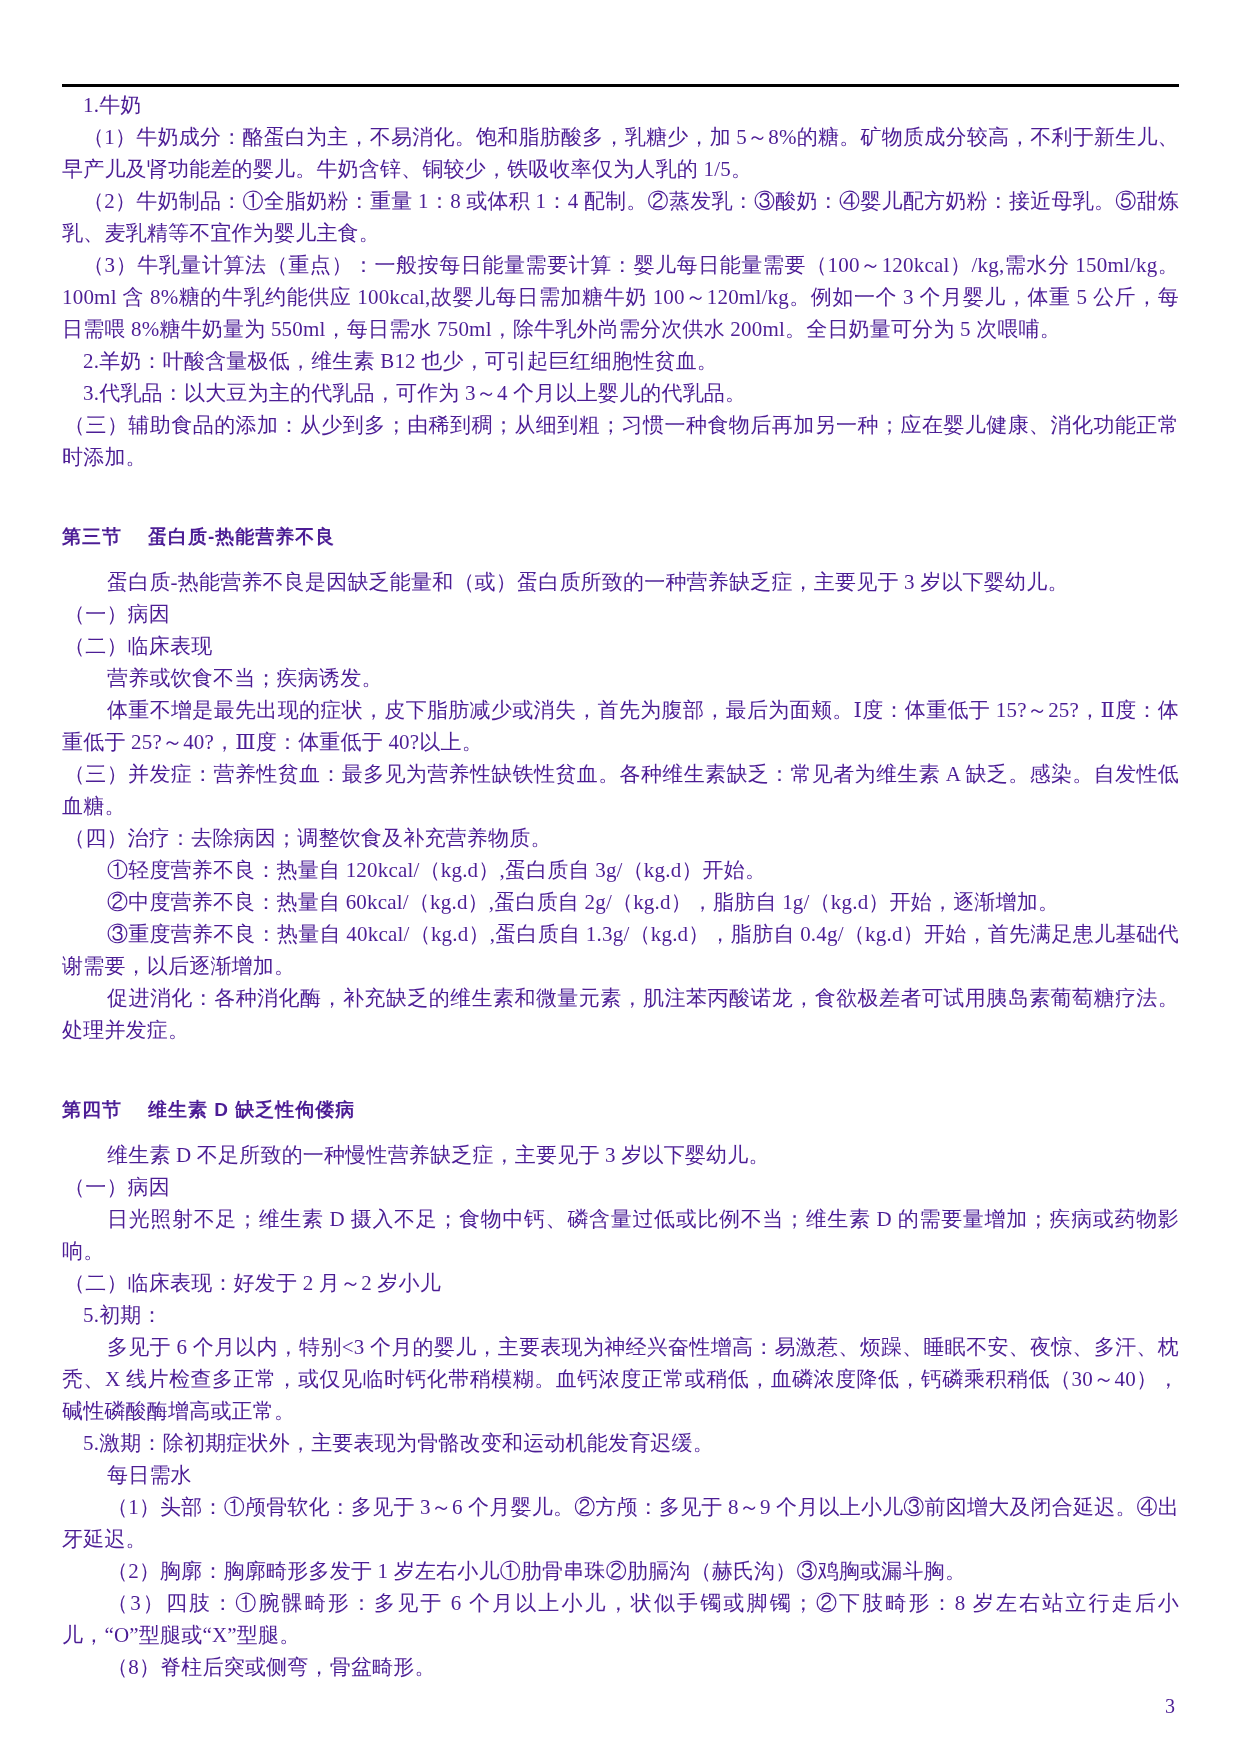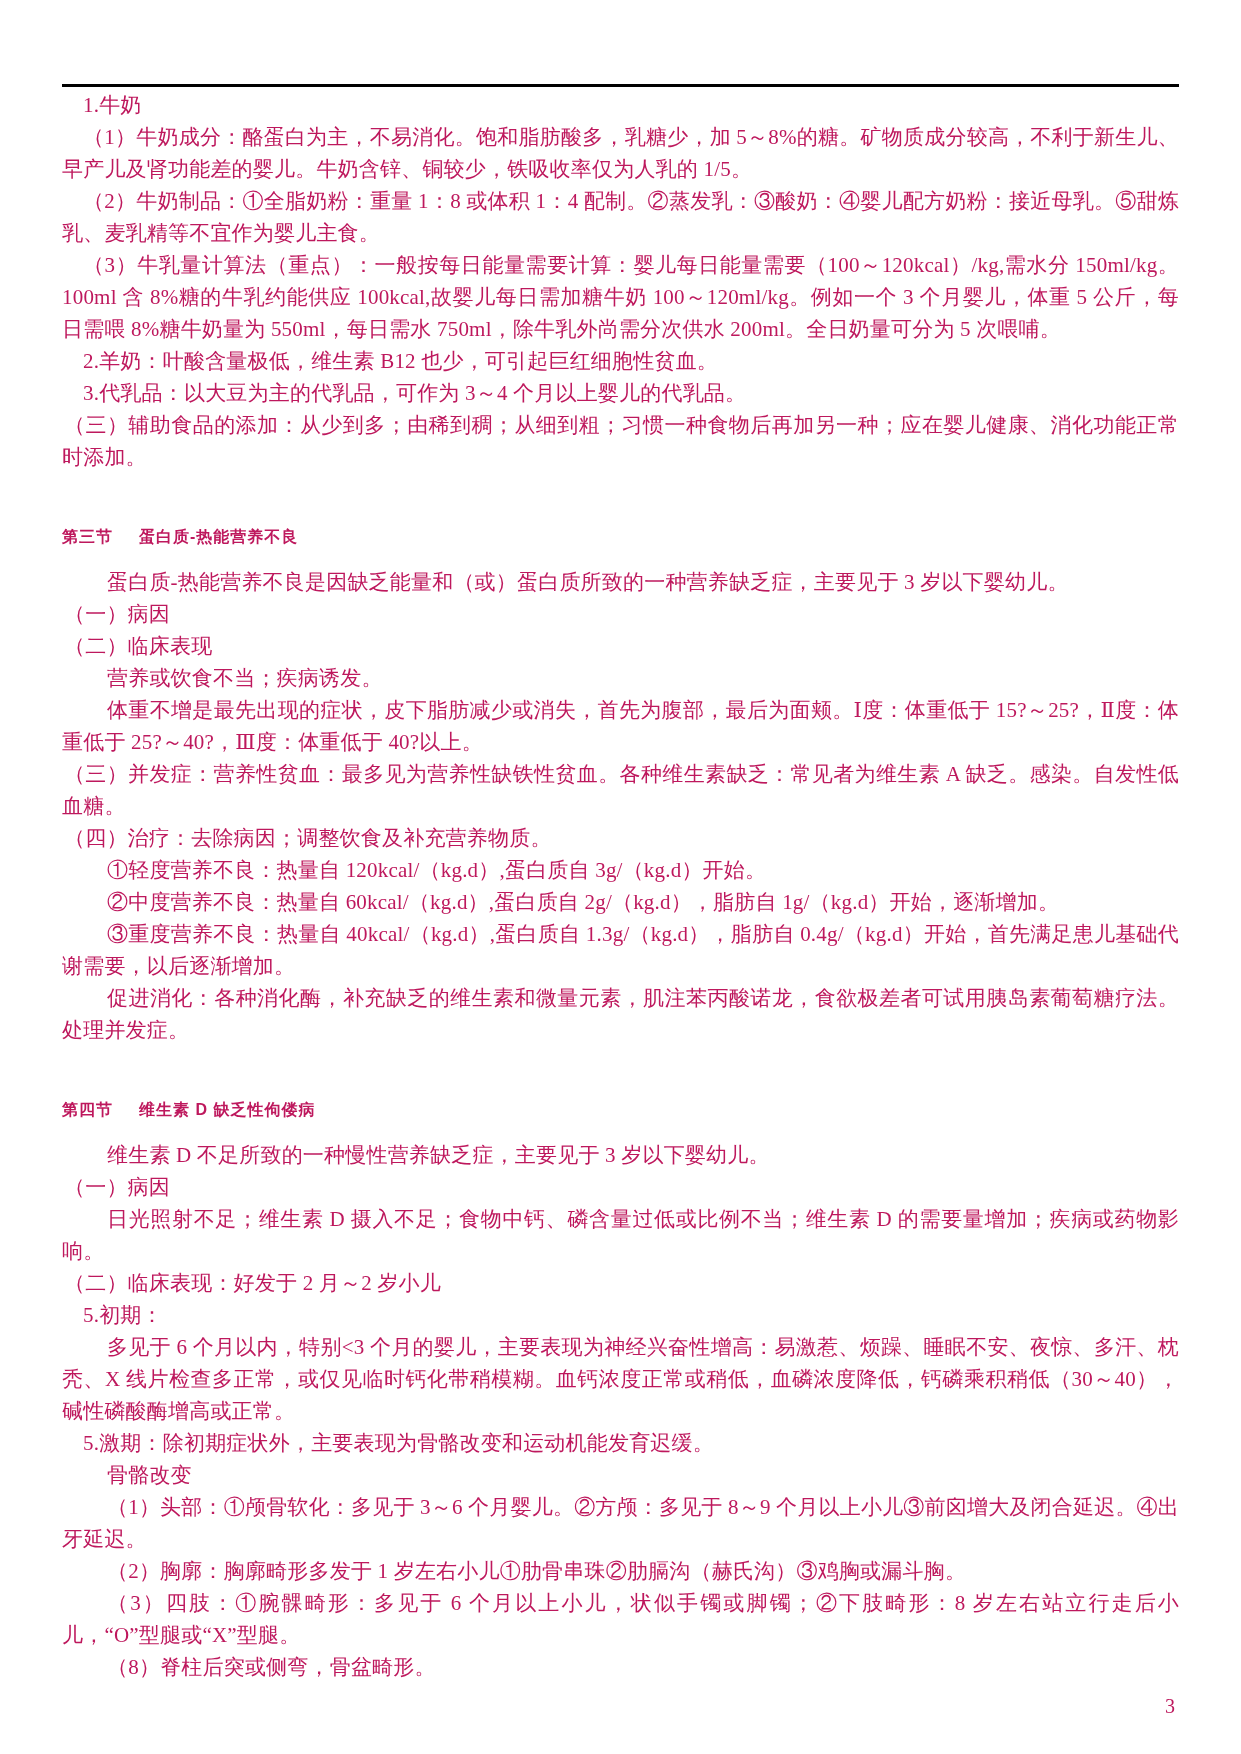--- a/index.html
+++ b/index.html
@@ -6,21 +6,21 @@
     margin: 0;
     padding: 0;
     background: #9e9e9e;
   }
   .page {
     position: relative;
     width: 1241px;
     height: 1754px;
     margin: 0 auto;
     background: #ffffff;
-    color: #be185d;
+    color: #4c1d95;
     font-family: "Liberation Serif", "DejaVu Serif", serif;
     overflow: hidden;
   }
   .top-rule {
     position: absolute;
     left: 62px;
     right: 62px;
     top: 84px;
     height: 3px;
     background: #000000;
@@ -41,21 +41,21 @@
     letter-spacing: 0.2px;
   }
   .i0 { text-indent: 2px; }
   .i1 { text-indent: 21px; }
   .i2 { text-indent: 45px; }
   h2.sec {
     margin: 47px 0 12px 0;
     padding: 0;
     font-family: "Liberation Sans", "DejaVu Sans", sans-serif;
     font-weight: bold;
-    font-size: 16px;
+    font-size: 19px;
     line-height: 34px;
     letter-spacing: 1px;
   }
   h2.sec .sec-title { margin-left: 26px; }
   .pagenum {
     position: absolute;
     right: 66px;
     bottom: 36px;
     font-size: 20px;
     font-family: "Liberation Serif", "DejaVu Serif", serif;
@@ -98,21 +98,21 @@
       <span class="sec-no">第四节</span><span class="sec-title">维生素 D 缺乏性佝偻病</span>
     </h2>
 
     <p class="b i2">维生素 D 不足所致的一种慢性营养缺乏症，主要见于 3 岁以下婴幼儿。</p>
     <p class="b i0">（一）病因</p>
     <p class="b i2">日光照射不足；维生素 D 摄入不足；食物中钙、磷含量过低或比例不当；维生素 D 的需要量增加；疾病或药物影响。</p>
     <p class="b i0">（二）临床表现：好发于 2 月～2 岁小儿</p>
     <p class="b i1">5.初期：</p>
     <p class="b i2">多见于 6 个月以内，特别&lt;3 个月的婴儿，主要表现为神经兴奋性增高：易激惹、烦躁、睡眠不安、夜惊、多汗、枕秃、X 线片检查多正常，或仅见临时钙化带稍模糊。血钙浓度正常或稍低，血磷浓度降低，钙磷乘积稍低（30～40），碱性磷酸酶增高或正常。</p>
     <p class="b i1">5.激期：除初期症状外，主要表现为骨骼改变和运动机能发育迟缓。</p>
-    <p class="b i2">骨骼改变</p>
+    <p class="b i2">每日需水</p>
     <p class="b i2">（1）头部：①颅骨软化：多见于 3～6 个月婴儿。②方颅：多见于 8～9 个月以上小儿③前囟增大及闭合延迟。④出牙延迟。</p>
     <p class="b i2">（2）胸廓：胸廓畸形多发于 1 岁左右小儿①肋骨串珠②肋膈沟（赫氏沟）③鸡胸或漏斗胸。</p>
     <p class="b i2">（3）四肢：①腕髁畸形：多见于 6 个月以上小儿，状似手镯或脚镯；②下肢畸形：8 岁左右站立行走后小儿，“O”型腿或“X”型腿。</p>
     <p class="b i2">（8）脊柱后突或侧弯，骨盆畸形。</p>
 
   </div>
 
   <div class="pagenum">3</div>
 
 </div>

